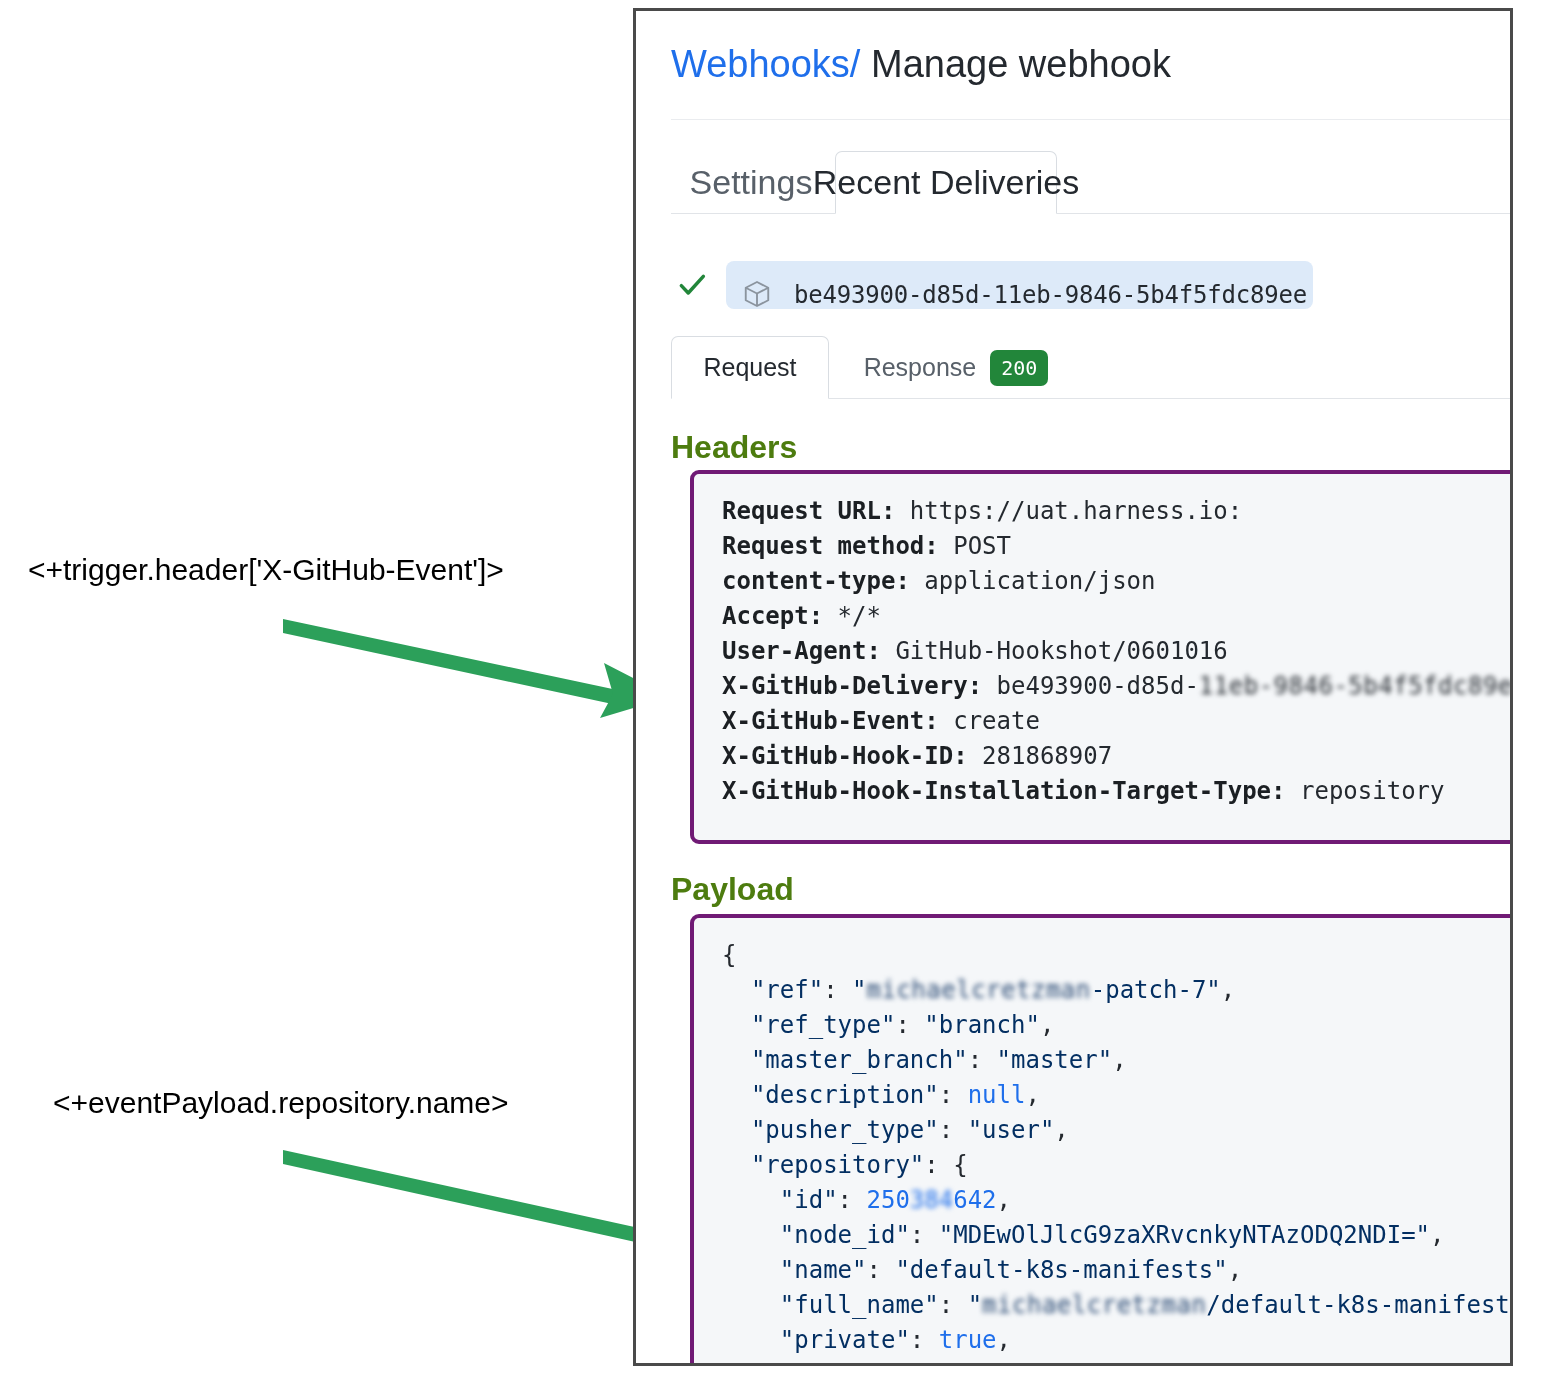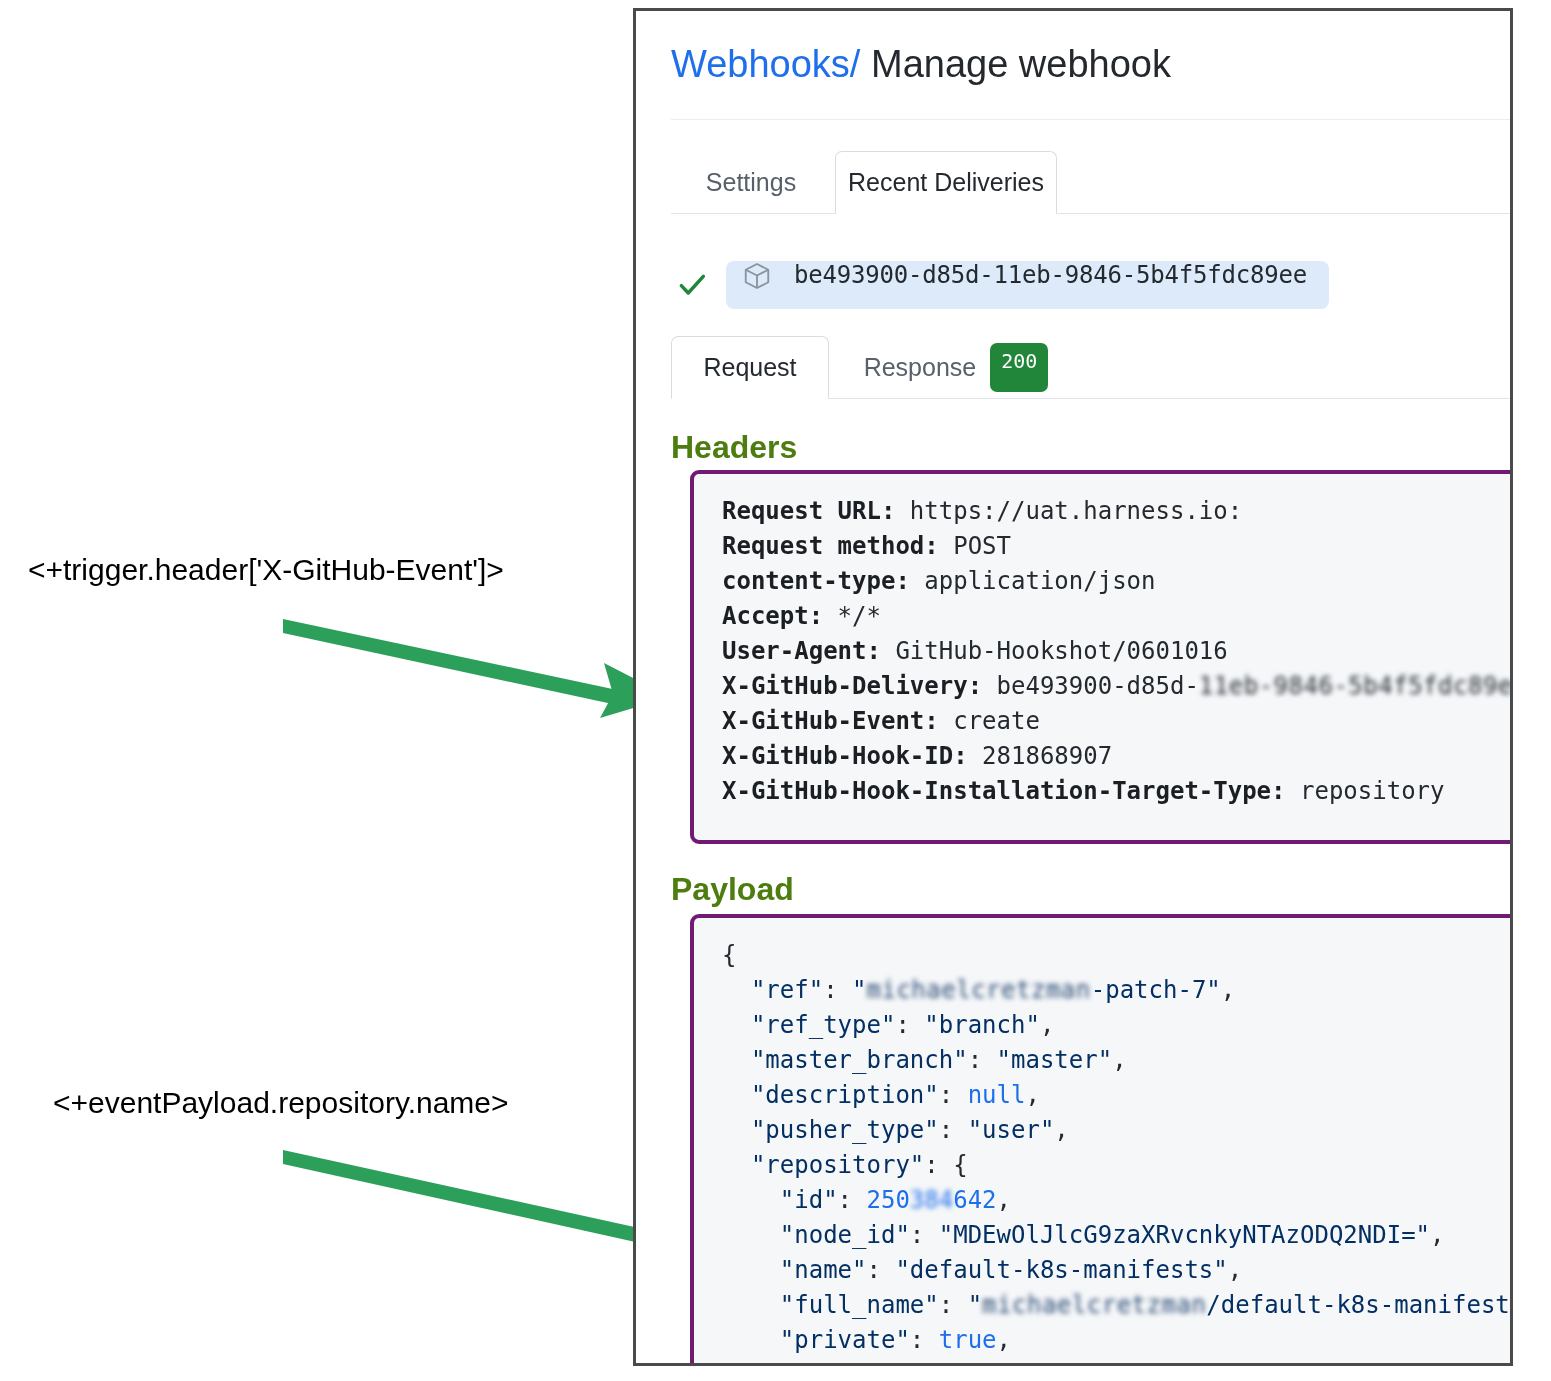--- a/index.html
+++ b/index.html
@@ -94,21 +94,21 @@
     background: #e1e4e8;
   }
   .tab {
     position: absolute;
     top: 0;
     height: 63px;
     box-sizing: border-box;
     display: flex;
     align-items: center;
     justify-content: center;
-    font-size: 25px;
+    font-size: 34px;
     color: #586069;
     background: transparent;
     white-space: nowrap;
   }
   .tab.active {
     color: #24292f;
     background: #ffffff;
     border: 1px solid #d9dde2;
     border-bottom: 1px solid #ffffff;
     border-radius: 7px 7px 0 0;
@@ -126,25 +126,25 @@
     height: 48px;
   }
   .check-icon {
     width: 32px;
     height: 32px;
     display: block;
     margin-right: 18px;
   }
   .delivery-chip {
     display: flex;
-    align-items: flex-start;
+    align-items: flex-end;
     background: #ddeaf9;
     border-radius: 8px;
     height: 48px;
-    padding: 0 22px 0 16px;
+    padding: 0 6px 0 16px;
   }
   .box-icon { width: 30px; height: 30px; display: block; margin-right: 22px; }
   .delivery-id {
     font-family: "DejaVu Sans Mono", "Liberation Mono", monospace;
     font-size: 24px;
     color: #24292f;
     letter-spacing: -0.2px;
     white-space: nowrap;
   }
 
@@ -186,21 +186,21 @@
   #subtab-response { left: 162px; width: 250px; padding-right: 4px; }
   .status-badge {
     display: inline-block;
     margin-left: 14px;
     background: #22863a;
     color: #ffffff;
     border-radius: 7px;
     font-family: "DejaVu Sans Mono", "Liberation Mono", monospace;
     font-size: 20px;
     line-height: 20px;
-    padding: 8px 11px 21px 11px;
+    padding: 8px 11px 8px 11px;
   }
 
   
   .section-label {
     position: absolute;
     left: 35px;
     font-size: 32px;
     font-weight: bold;
     color: #4d7c0f;
   }

